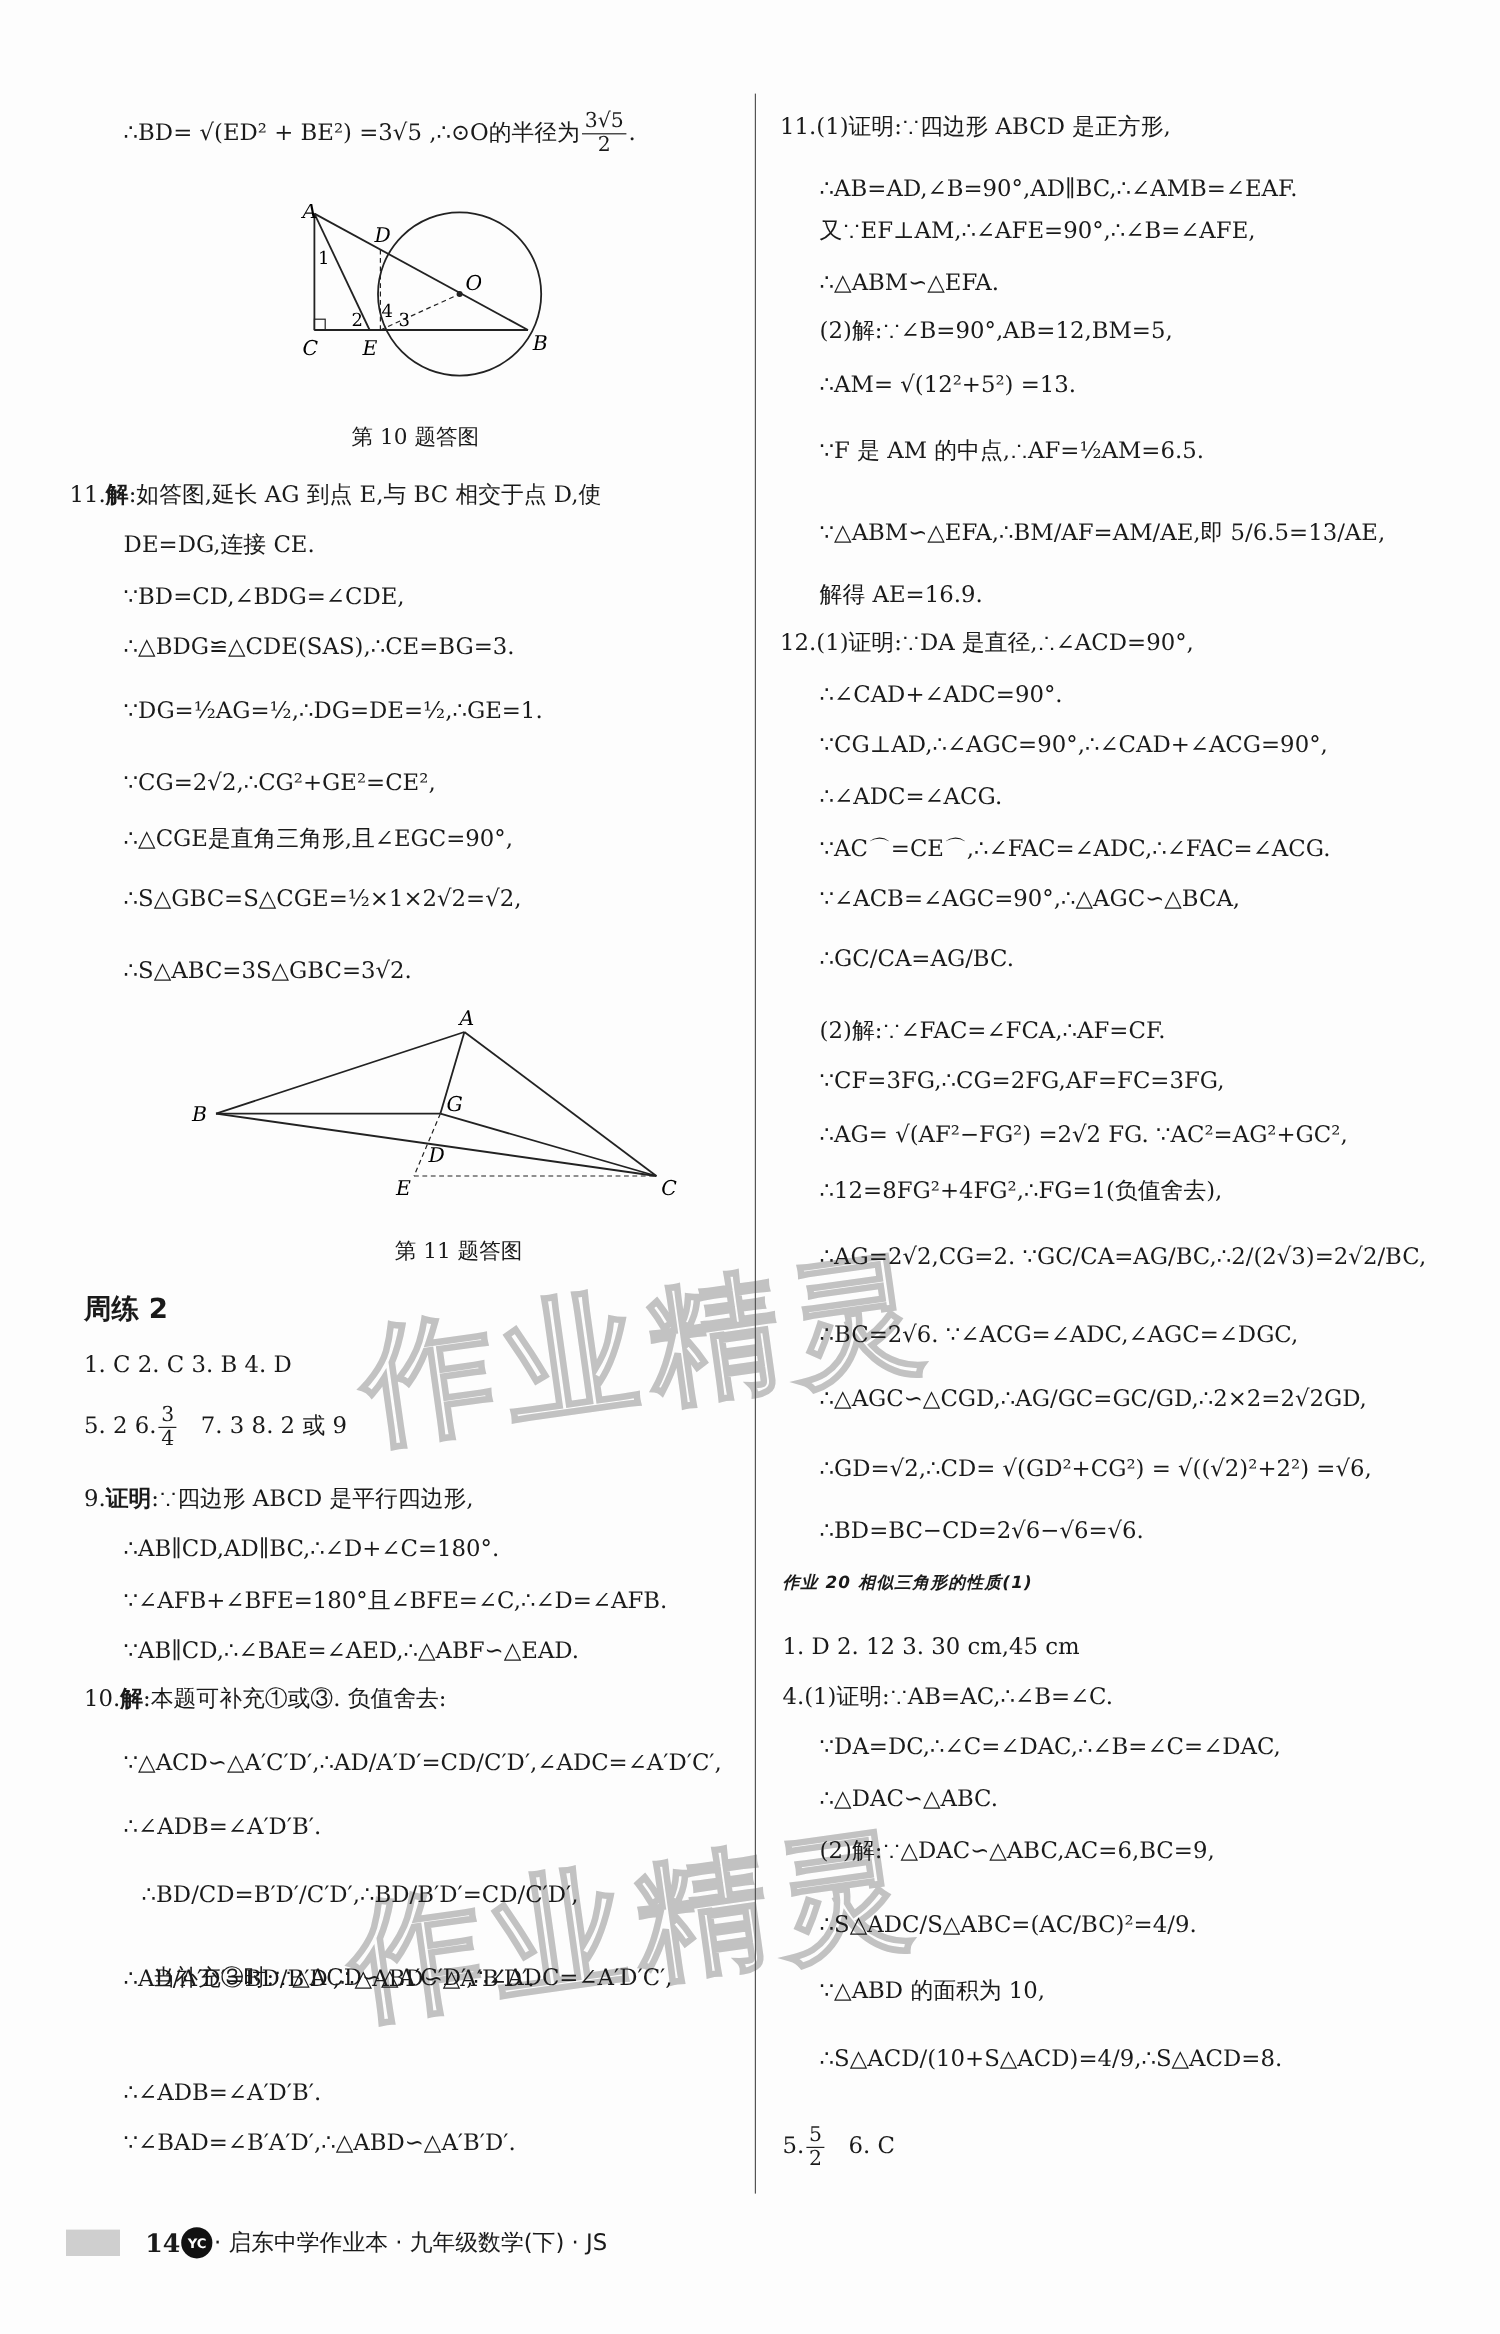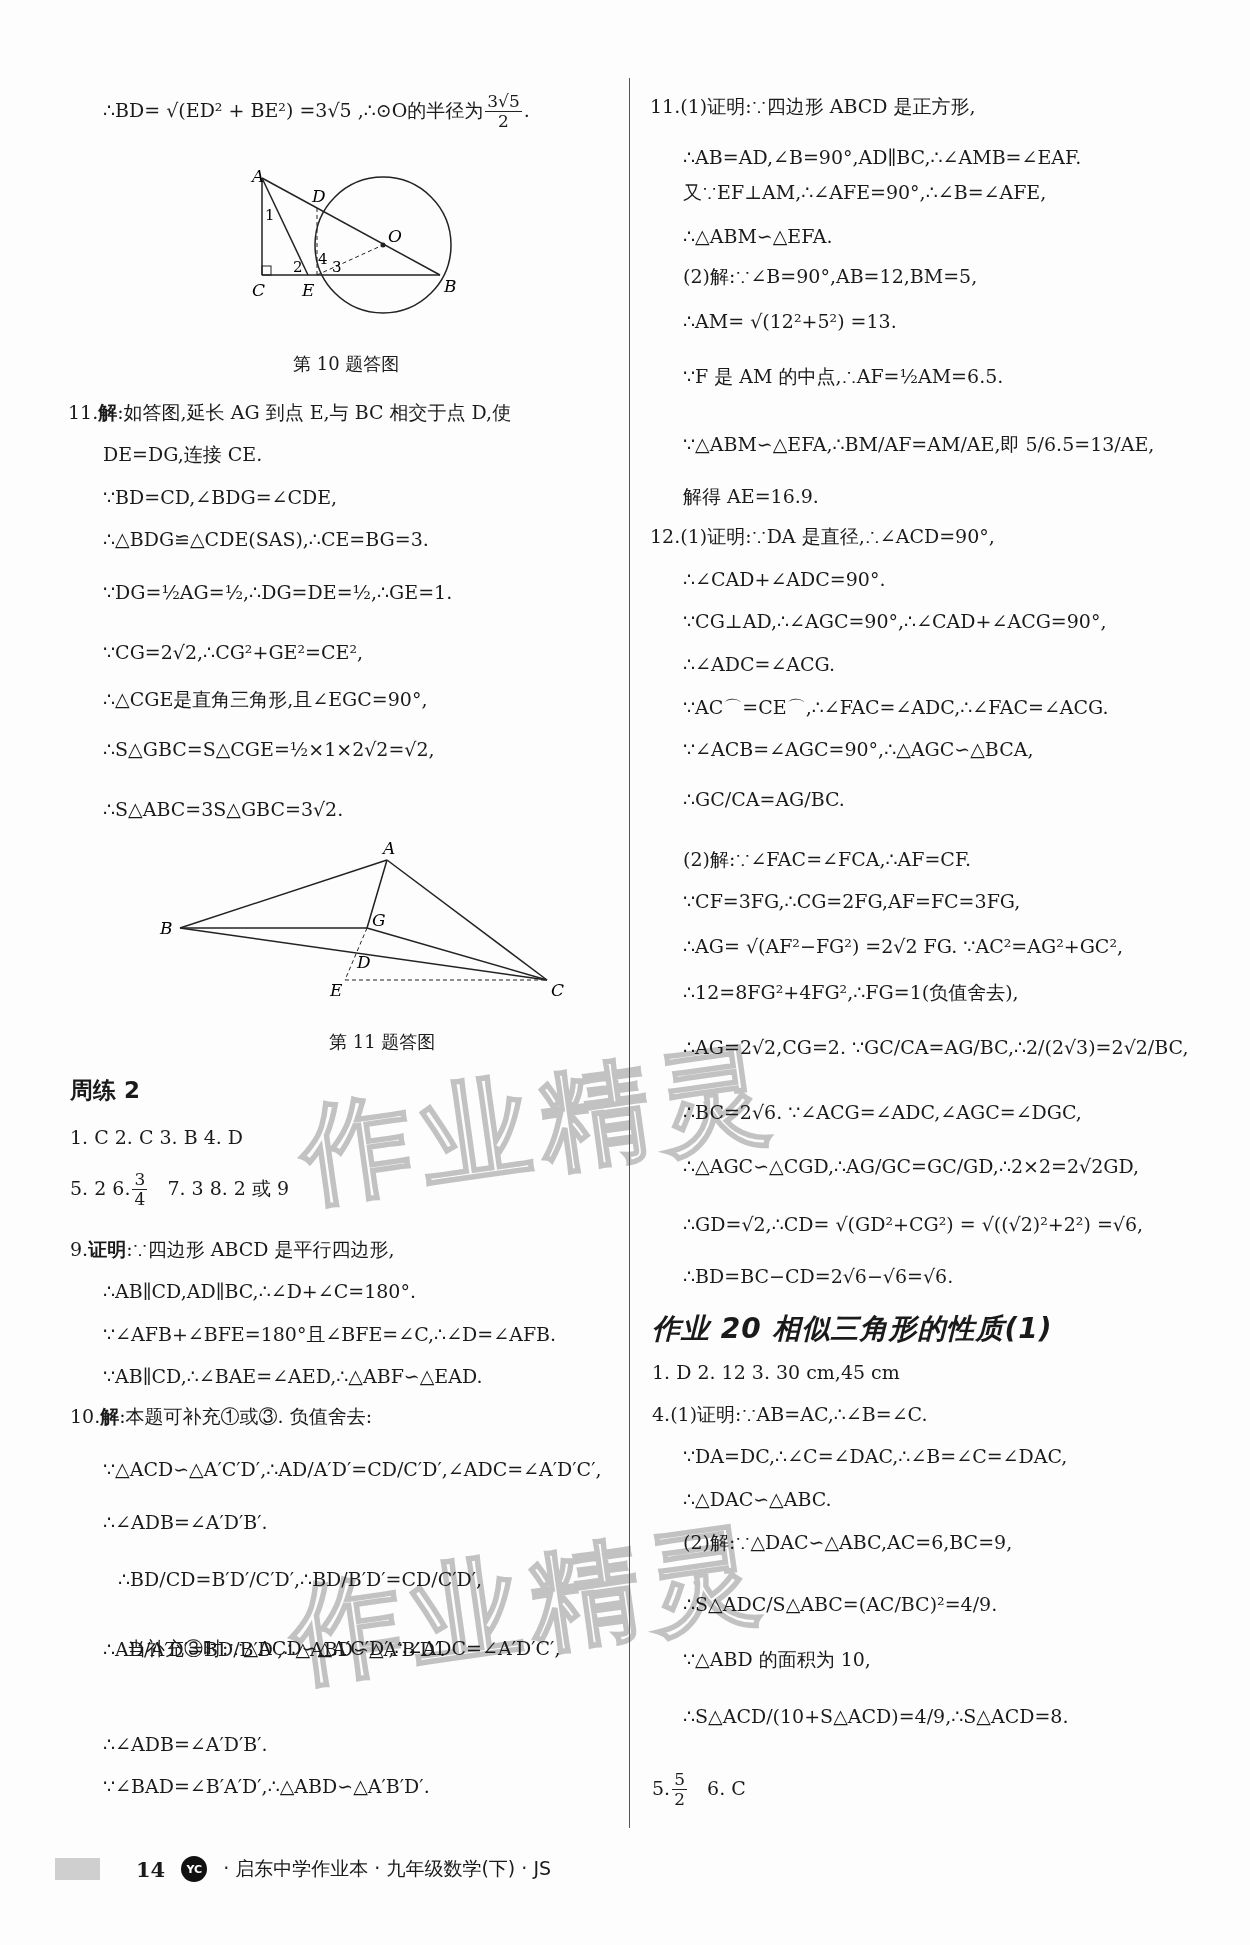--- a/index.html
+++ b/index.html
@@ -6,22 +6,22 @@
   body { width:1250px; height:1945px; position:relative; overflow:hidden;
          font-family:"DejaVu Serif","Liberation Serif",serif; color:#1a1a1a; font-size:19px; }
   .line { position:absolute; white-space:nowrap; line-height:28px; }
   .b { font-weight:bold; font-family:"DejaVu Sans","Liberation Sans",sans-serif; }
   .cap { position:absolute; white-space:nowrap; font-size:18px; }
   .divider { position:absolute; left:629px; top:78px; width:1px; height:1750px; background:#555; }
   .frac { display:inline-block; vertical-align:middle; text-align:center; font-size:17px; line-height:19px; margin:0 2px; }
   .frac span { display:block; }
   .frac .num { border-bottom:1px solid #222; padding:0 2px; }
   .h-section { position:absolute; font-family:"DejaVu Sans","Liberation Sans",sans-serif; font-weight:bold; font-size:23px; }
-  .h-hw { position:absolute; font-family:"DejaVu Sans","Liberation Sans",sans-serif; font-weight:bold; font-style:italic; font-size:28px; letter-spacing:1px; }
-  .footer { position:absolute; left:55px; top:1853px; height:32px; display:flex; align-items:center; gap:16px;
+  .h-hw { position:absolute; font-family:"DejaVu Sans","Liberation Sans",sans-serif; font-weight:bold; font-style:italic; font-size:14px; letter-spacing:1px; }
+  .footer { position:absolute; left:55px; top:1853px; height:32px; display:flex; align-items:center; gap:1px;
             font-family:"DejaVu Sans","Liberation Sans",sans-serif; font-size:19px; }
   .footer .grey { width:45px; height:22px; background:#cfcfcf; }
   .footer .pg { font-family:"DejaVu Serif","Liberation Serif",serif; font-weight:bold; font-size:21px; margin-left:20px; }
   .footer .logo { width:26px; height:26px; border-radius:50%; background:#111; color:#fff; font-size:11px; font-weight:bold;
                   display:flex; align-items:center; justify-content:center; }
   .watermark { position:absolute; font-family:"DejaVu Sans","Liberation Sans",sans-serif; font-size:110px; font-weight:bold;
                color:transparent; -webkit-text-stroke:2px #b8b8b8; transform:rotate(-8deg); letter-spacing:10px; opacity:0.85; }
   svg { position:absolute; }
 </style>
 </head>
@@ -53,21 +53,21 @@
     <text x="12" y="126" font-style="italic" font-size="17">C</text>
     <text x="62" y="126" font-style="italic" font-size="17">E</text>
     <text x="204" y="122" font-style="italic" font-size="17">B</text>
     <text x="25" y="50" font-size="15">1</text>
     <text x="53" y="102" font-size="15">2</text>
     <text x="92" y="102" font-size="15">3</text>
     <text x="78" y="94" font-size="15">4</text>
   </svg>
   <div class="cap" style="left:293px; top:352px;">第 10 题答图</div>
 
-  <div class="line" style="left:68px; top:398px;">
+  <div class="line" style="left:58px; top:398px;">
     <span>11.</span><span class="b">解</span><span>:如答图,延长 AG 到点 E,与 BC 相交于点 D,使</span>
   </div>
   <div class="line" style="left:103px; top:440px;">DE=DG,连接 CE.</div>
   <div class="line" style="left:103px; top:483px;">∵BD=CD,∠BDG=∠CDE,</div>
   <div class="line" style="left:103px; top:525px;">∴△BDG≌△CDE(SAS),∴CE=BG=3.</div>
   <div class="line" style="left:103px; top:578px;">∵DG=½AG=½,∴DG=DE=½,∴GE=1.</div>
   <div class="line" style="left:103px; top:638px;">∵CG=2√2,∴CG²+GE²=CE²,</div>
   <div class="line" style="left:103px; top:685px;">∴△CGE是直角三角形,且∠EGC=90°,</div>
   <div class="line" style="left:103px; top:735px;">∴S△GBC=S△CGE=½×1×2√2=√2,</div>
   <div class="line" style="left:103px; top:795px;">∴S△ABC=3S△GBC=3√2.</div>

